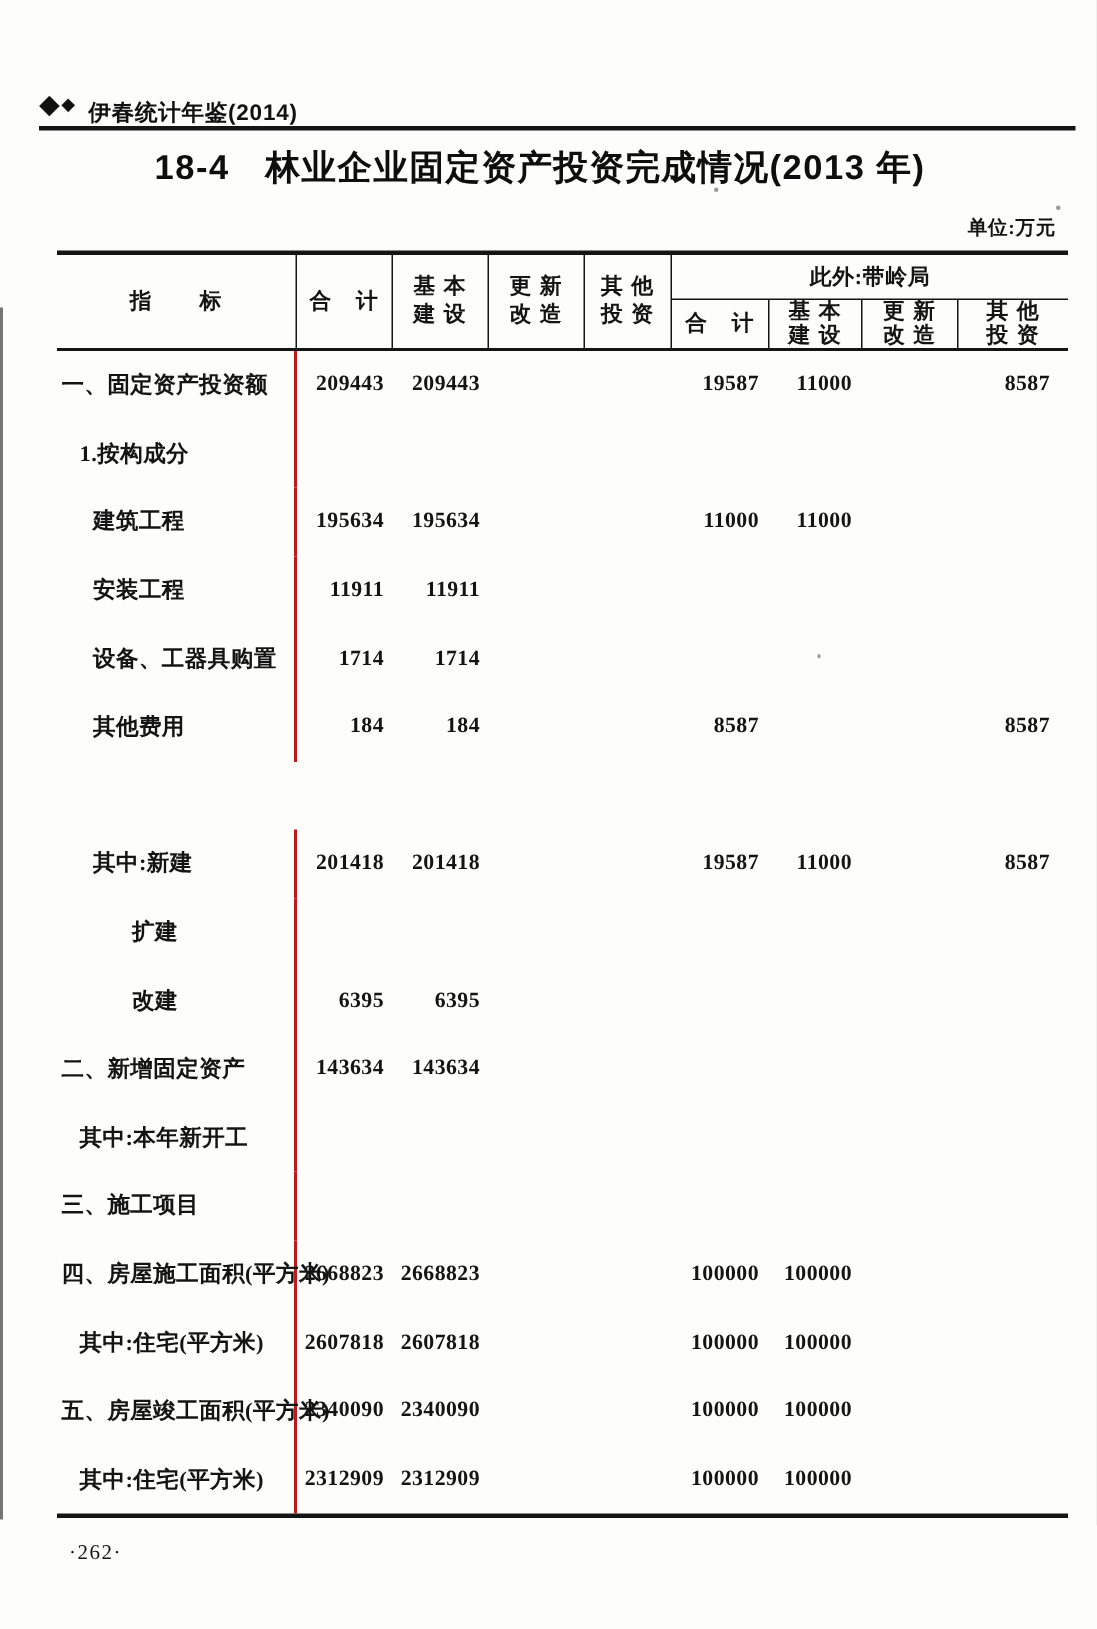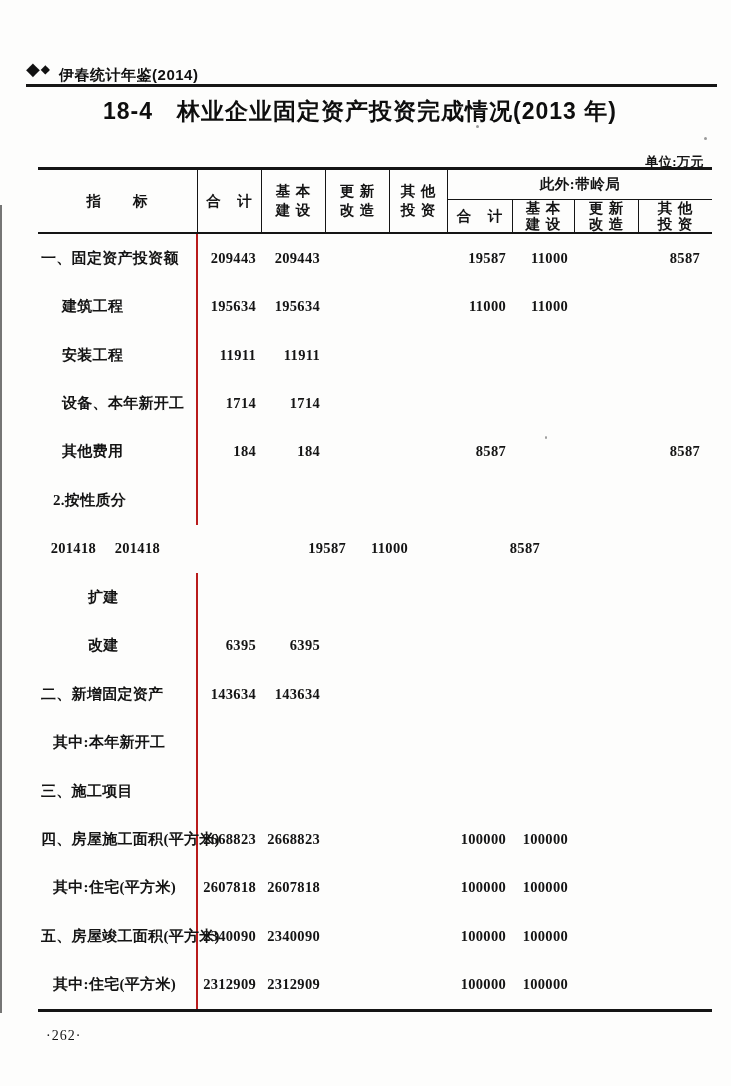--- a/index.html
+++ b/index.html
@@ -33,21 +33,21 @@
     position:absolute;left:26px;top:84px;width:691px;height:3px;background:#161616;
   }
   
   .page-title{
     position:absolute;left:0;top:96px;width:720px;margin:0;
     text-align:center;
     font-family:"Liberation Sans","DejaVu Sans",sans-serif;
     font-size:23px;font-weight:700;letter-spacing:1px;color:#0e0e0e;
   }
   .unit-note{
-    position:absolute;top:153px;right:27px;
+    position:absolute;top:143px;right:27px;
     font-size:13px;font-weight:700;letter-spacing:.5px;
   }
   
   .tbl{
     position:absolute;left:38px;top:167px;width:674px;height:845px;
     box-sizing:border-box;
     border-top:3px solid #151515;
     border-bottom:3px solid #151515;
     display:flex;flex-direction:column;
   }
@@ -170,20 +170,31 @@
           <div class="cell num w1">209443</div>
           <div class="cell num w2">209443</div>
           <div class="cell num w3"></div>
           <div class="cell num w4"></div>
           <div class="cell num w5">19587</div>
           <div class="cell num w6">11000</div>
           <div class="cell num w7"></div>
           <div class="cell num w8">8587</div>
         </div>
         <div class="trow">
+          <div class="cell lab ind1">1.按构成分</div>
+          <div class="cell num w1"></div>
+          <div class="cell num w2"></div>
+          <div class="cell num w3"></div>
+          <div class="cell num w4"></div>
+          <div class="cell num w5"></div>
+          <div class="cell num w6"></div>
+          <div class="cell num w7"></div>
+          <div class="cell num w8"></div>
+        </div>
+        <div class="trow">
           <div class="cell lab ind2">建筑工程</div>
           <div class="cell num w1">195634</div>
           <div class="cell num w2">195634</div>
           <div class="cell num w3"></div>
           <div class="cell num w4"></div>
           <div class="cell num w5">11000</div>
           <div class="cell num w6">11000</div>
           <div class="cell num w7"></div>
           <div class="cell num w8"></div>
         </div>
@@ -192,21 +203,21 @@
           <div class="cell num w1">11911</div>
           <div class="cell num w2">11911</div>
           <div class="cell num w3"></div>
           <div class="cell num w4"></div>
           <div class="cell num w5"></div>
           <div class="cell num w6"></div>
           <div class="cell num w7"></div>
           <div class="cell num w8"></div>
         </div>
         <div class="trow">
-          <div class="cell lab ind2">设备、本年新开工</div>
+          <div class="cell lab ind2">设备、工器具购置</div>
           <div class="cell num w1">1714</div>
           <div class="cell num w2">1714</div>
           <div class="cell num w3"></div>
           <div class="cell num w4"></div>
           <div class="cell num w5"></div>
           <div class="cell num w6"></div>
           <div class="cell num w7"></div>
           <div class="cell num w8"></div>
         </div>
         <div class="trow">
@@ -214,31 +225,31 @@
           <div class="cell num w1">184</div>
           <div class="cell num w2">184</div>
           <div class="cell num w3"></div>
           <div class="cell num w4"></div>
           <div class="cell num w5">8587</div>
           <div class="cell num w6"></div>
           <div class="cell num w7"></div>
           <div class="cell num w8">8587</div>
         </div>
         <div class="trow">
-          <div class="cell lab ind1">2.按性质分</div>
-          <div class="cell num w1"></div>
-          <div class="cell num w2"></div>
-          <div class="cell num w3"></div>
-          <div class="cell num w4"></div>
-          <div class="cell num w5"></div>
-          <div class="cell num w6"></div>
-          <div class="cell num w7"></div>
-          <div class="cell num w8"></div>
-        </div>
-        <div class="trow">
+          <div class="cell num w1"></div>
+          <div class="cell num w2"></div>
+          <div class="cell num w3"></div>
+          <div class="cell num w4"></div>
+          <div class="cell num w5"></div>
+          <div class="cell num w6"></div>
+          <div class="cell num w7"></div>
+          <div class="cell num w8"></div>
+        </div>
+        <div class="trow">
+          <div class="cell lab ind2">其中:新建</div>
           <div class="cell num w1">201418</div>
           <div class="cell num w2">201418</div>
           <div class="cell num w3"></div>
           <div class="cell num w4"></div>
           <div class="cell num w5">19587</div>
           <div class="cell num w6">11000</div>
           <div class="cell num w7"></div>
           <div class="cell num w8">8587</div>
         </div>
         <div class="trow">

